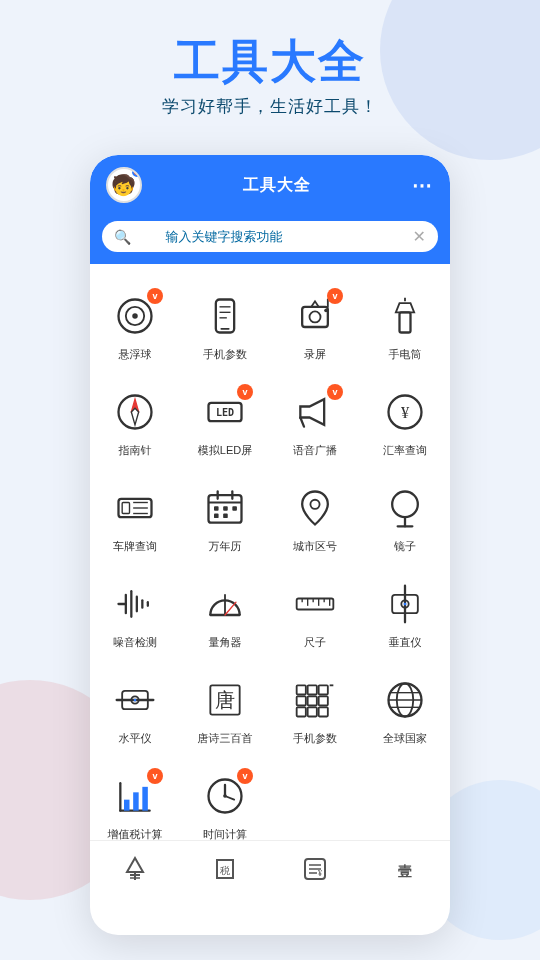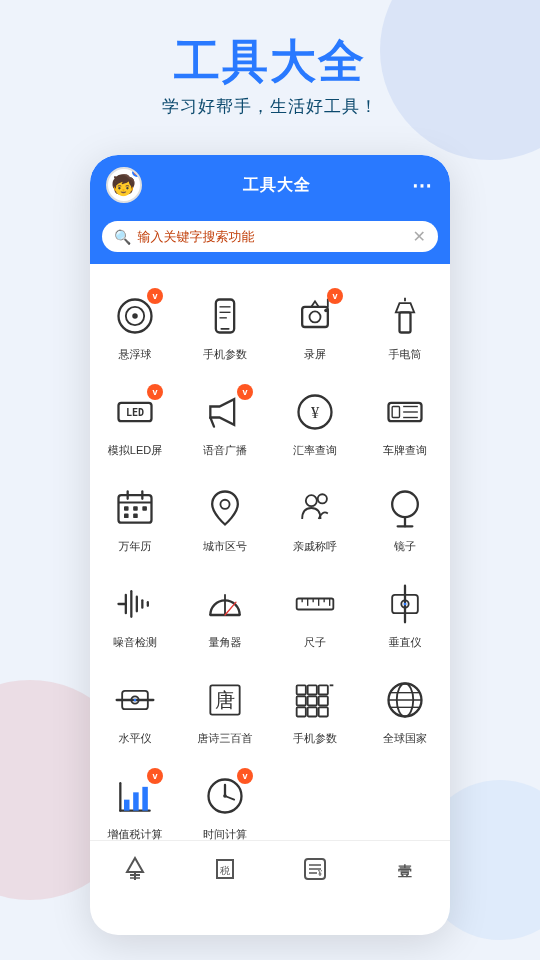--- a/index.html
+++ b/index.html
@@ -134,22 +134,23 @@
       align-items: center;
       padding: 6px 12px;
       gap: 6px;
     }
     .search-icon-wrap {
       color: #aaa;
       font-size: 14px;
     }
     .search-placeholder {
       flex: 1;
-      color: #c2410c;
+      color: #0369a1;
       font-size: 13px;
+      margin-left: 28px;
     }
     .search-clear {
       color: #aaa;
       font-size: 16px;
       font-weight: 300;
     }
 
     
     .grid-area {
       background: #fff;
@@ -307,20 +308,30 @@
               <rect x="18" y="20" width="12" height="22" rx="2" stroke="#333" stroke-width="2.5"></rect>
               <polygon points="14,20 34,20 30,10 18,10" stroke="#333" stroke-width="2" fill="none"></polygon>
               <line x1="24" y1="8" x2="24" y2="4" stroke="#333" stroke-width="2"></line>
             </svg>
           </div>
           <div class="grid-label">手电筒</div>
         </div>
         <div class="grid-item">
           <div class="icon-wrap">
             <svg class="icon-svg" viewBox="0 0 48 48" fill="none" xmlns="http://www.w3.org/2000/svg">
+              <circle cx="24" cy="24" r="18" stroke="#333" stroke-width="2.5"></circle>
+              <polygon points="24,10 28,24 24,28 20,24" stroke="#e53935" stroke-width="1.5" fill="#e53935"></polygon>
+              <polygon points="24,38 20,24 24,20 28,24" stroke="#333" stroke-width="1.5" fill="#fff"></polygon>
+            </svg>
+          </div>
+          <div class="grid-label">指南针</div>
+        </div>
+        <div class="grid-item">
+          <div class="icon-wrap">
+            <svg class="icon-svg" viewBox="0 0 48 48" fill="none" xmlns="http://www.w3.org/2000/svg">
               <rect x="6" y="14" width="36" height="20" rx="3" stroke="#333" stroke-width="2.5"></rect>
               <text x="24" y="28" text-anchor="middle" font-size="11" fill="#333" font-family="monospace" font-weight="bold">LED</text>
             </svg>
             <div class="badge-v">v</div>
           </div>
           <div class="grid-label">模拟LED屏</div>
         </div>
         <div class="grid-item">
           <div class="icon-wrap">
             <svg class="icon-svg" viewBox="0 0 48 48" fill="none" xmlns="http://www.w3.org/2000/svg">
@@ -369,31 +380,20 @@
           <div class="grid-label">万年历</div>
         </div>
         <div class="grid-item">
           <div class="icon-wrap">
             <svg class="icon-svg" viewBox="0 0 48 48" fill="none" xmlns="http://www.w3.org/2000/svg">
               <path d="M24 6 C16 6 10 12 10 20 C10 30 24 42 24 42 C24 42 38 30 38 20 C38 12 32 6 24 6Z" stroke="#333" stroke-width="2.5" fill="none"></path>
               <circle cx="24" cy="20" r="5" stroke="#333" stroke-width="2" fill="none"></circle>
             </svg>
           </div>
           <div class="grid-label">城市区号</div>
-        </div>
-        <div class="grid-item">
-          <div class="icon-wrap">
-            <svg class="icon-svg" viewBox="0 0 48 48" fill="none" xmlns="http://www.w3.org/2000/svg">
-              <circle cx="20" cy="16" r="6" stroke="#333" stroke-width="2"></circle>
-              <path d="M10 36 C10 28 14 24 20 24 C26 24 30 28 30 36" stroke="#333" stroke-width="2" fill="none"></path>
-              <circle cx="32" cy="14" r="5" stroke="#333" stroke-width="2"></circle>
-              <path d="M28 36 C30 30 34 27 38 30" stroke="#333" stroke-width="2" fill="none"></path>
-            </svg>
-          </div>
-          <div class="grid-label">亲戚称呼</div>
         </div>
         <div class="grid-item">
           <div class="icon-wrap">
             <svg class="icon-svg" viewBox="0 0 48 48" fill="none" xmlns="http://www.w3.org/2000/svg">
               <circle cx="24" cy="20" r="14" stroke="#333" stroke-width="2.5"></circle>
               <line x1="24" y1="34" x2="24" y2="44" stroke="#333" stroke-width="2.5" stroke-linecap="round"></line>
               <line x1="16" y1="44" x2="32" y2="44" stroke="#333" stroke-width="2.5" stroke-linecap="round"></line>
             </svg>
           </div>
           <div class="grid-label">镜子</div>

